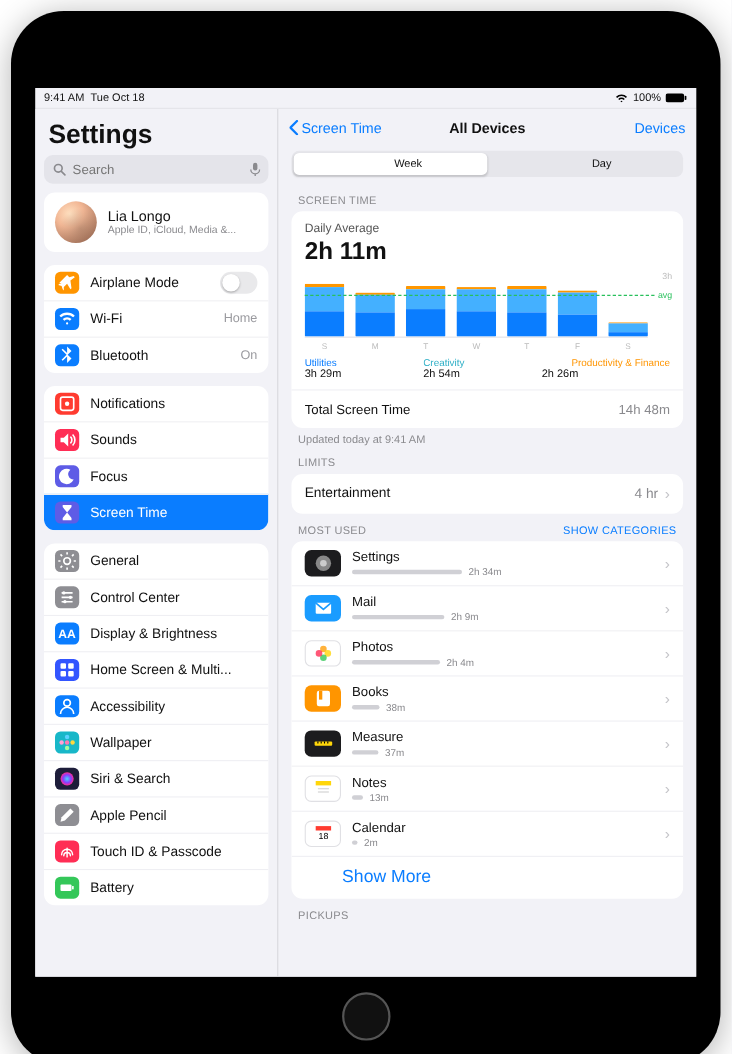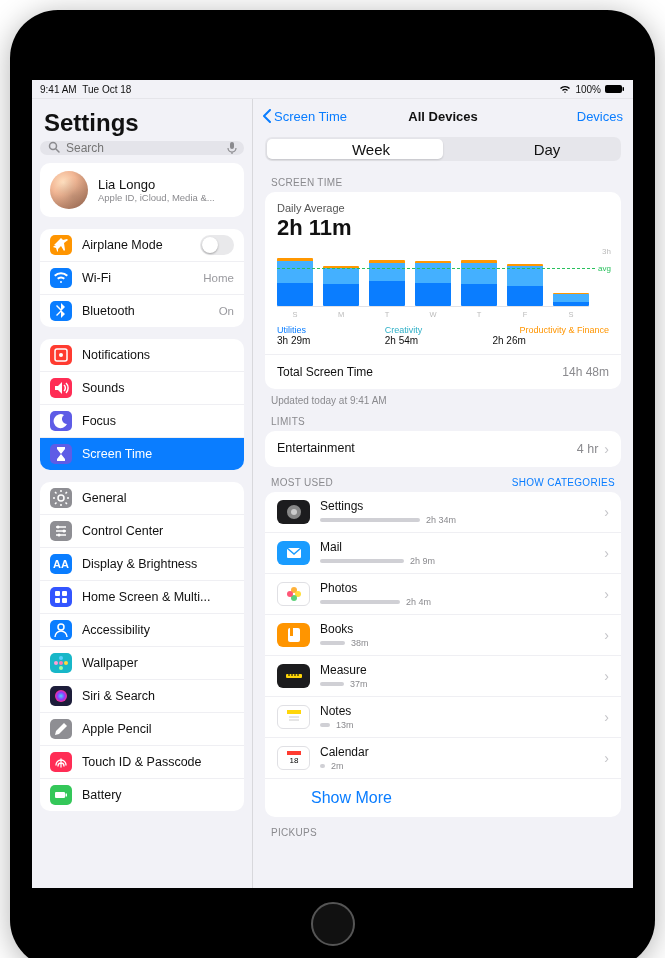--- a/index.html
+++ b/index.html
@@ -64,23 +64,24 @@
     display: flex;
     flex-direction: column;
   }
   .sb-title {
     font-size: 24px;
     font-weight: 700;
     padding: 6px 4px 4px 4px;
   }
   .search {
     display: flex;
+    align-items: center;
     background: #e4e4ea;
     border-radius: 8px;
-    height: 14px;
+    height: 26px;
     padding: 0 8px;
     margin-bottom: 8px;
   }
   .search svg { flex: none; }
   .search input {
     border: none; background: transparent; flex: 1;
     font-size: 12px; margin: 0 6px; outline: none;
     color: #8a8a8e;
   }
   .card {
@@ -162,21 +163,21 @@
   .nav-right { color: #0a7dff; font-size: 13px; }
   .seg {
     margin: 4px 12px 6px 12px;
     background: #e6e6eb;
     border-radius: 7px;
     height: 24px;
     display: flex;
     padding: 2px;
   }
   .seg div {
-    flex: 1; text-align: left; font-size: 15px;
+    flex: 1; text-align: left; font-size: 10px;
     display: flex; align-items: center; justify-content: center;
     border-radius: 5px;
     padding-left: 32px;
   }
   .seg .active {
     background: #fff; font-weight: 500;
     box-shadow: 0 1px 2px rgba(0,0,0,0.15);
   }
   .sec-head {
     font-size: 10px; color: #8a8a8e;

